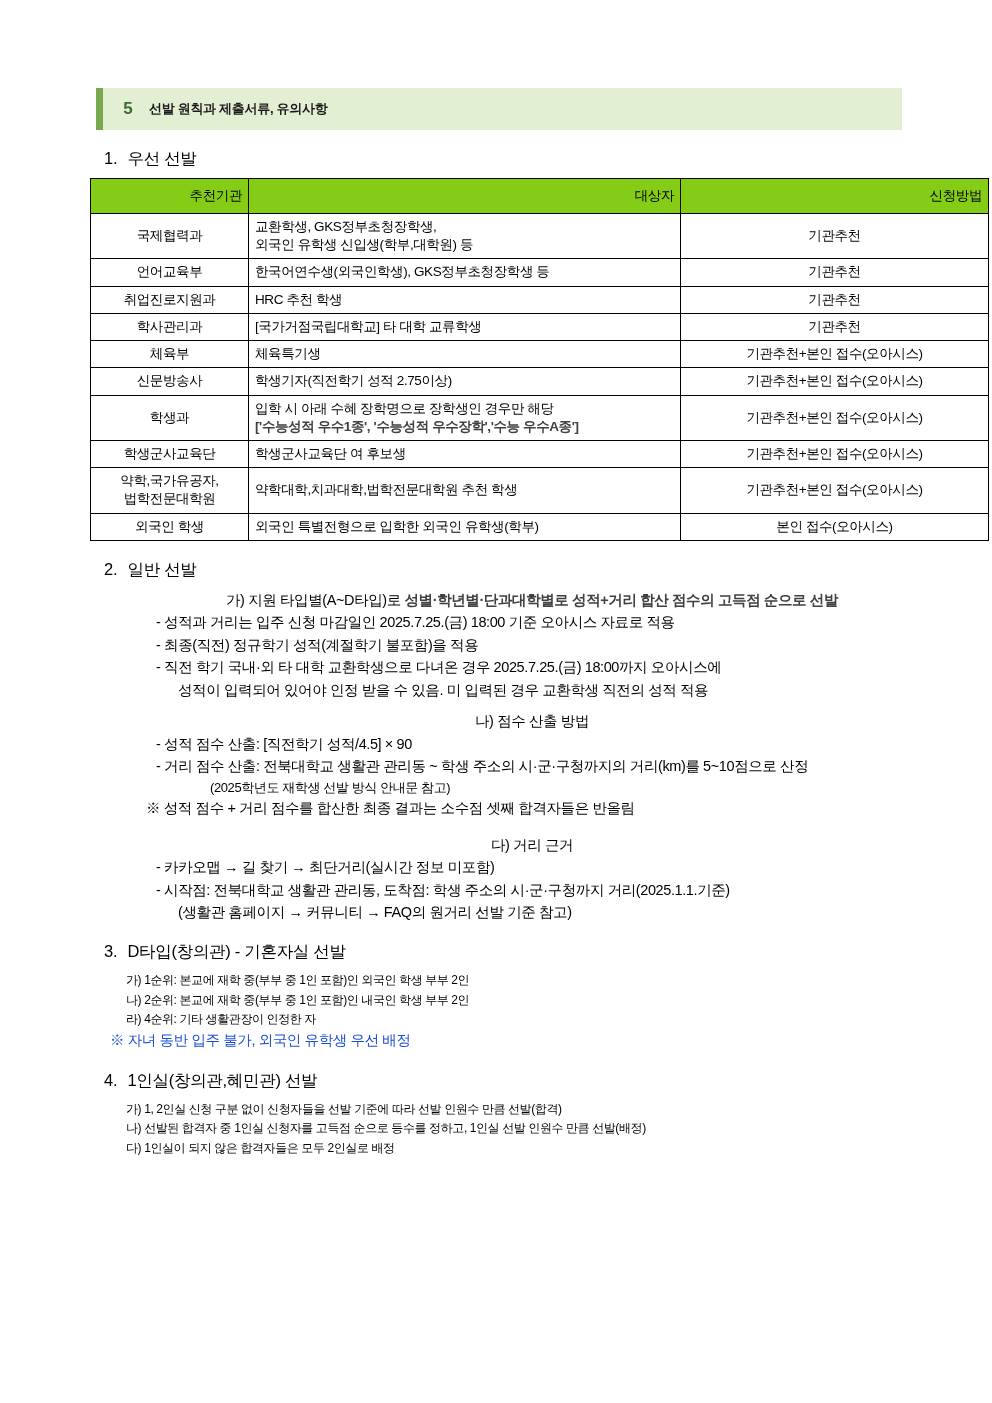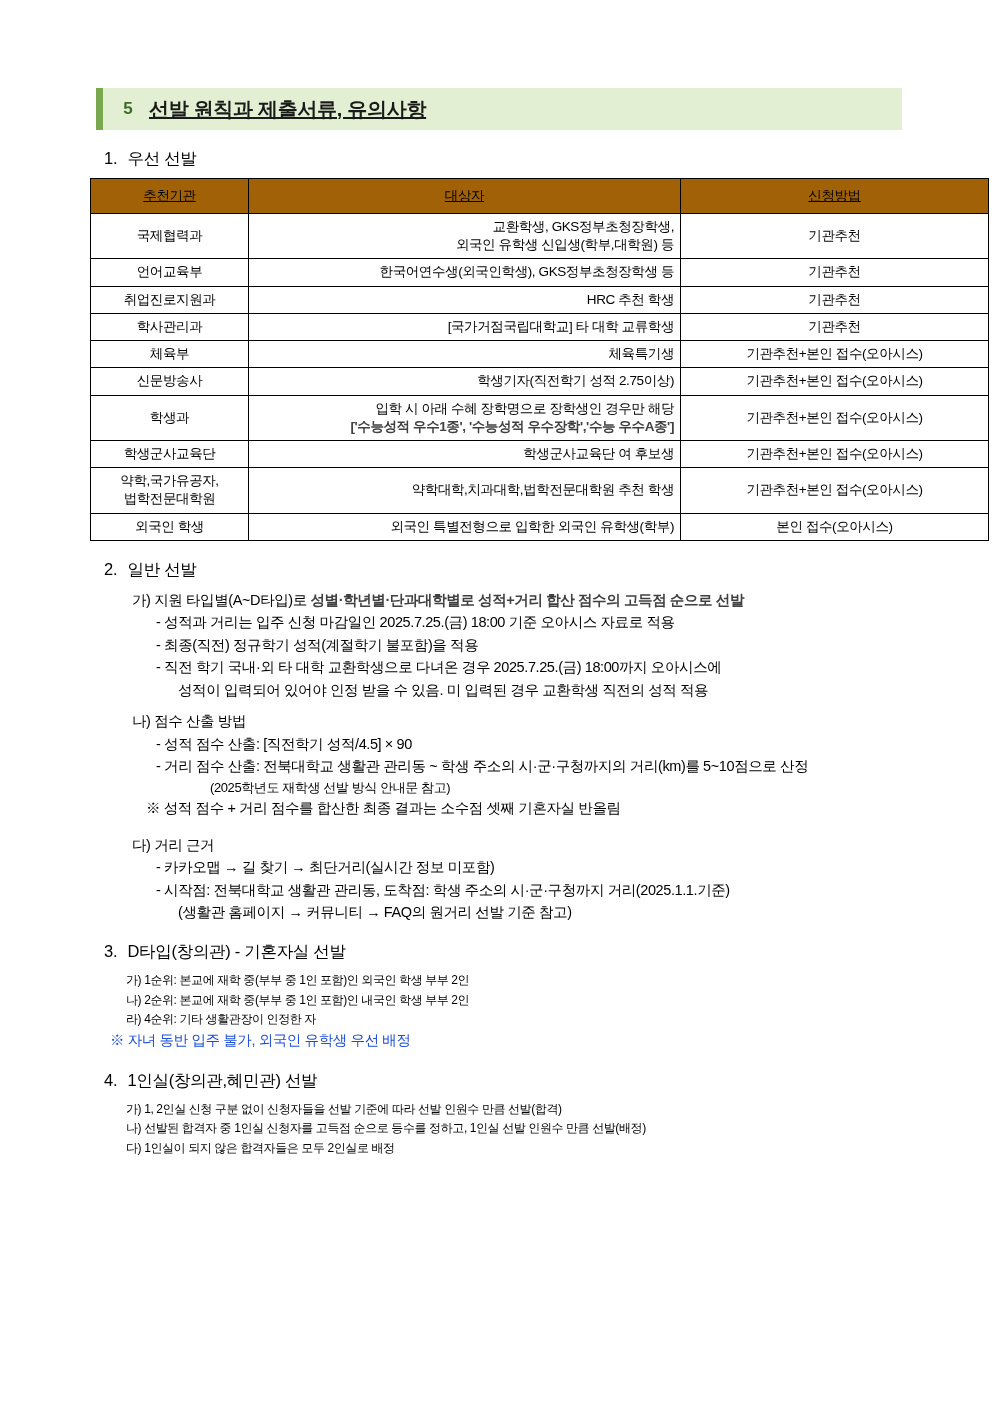--- a/index.html
+++ b/index.html
@@ -35,26 +35,25 @@
     padding-left: 12px;
   }
   .section-num {
     font-size: 17px;
     font-weight: bold;
     color: #3e6b2c;
     width: 26px;
     text-align: center;
   }
   .section-title {
-    font-size: 20px;
+    font-size: 13px;
     font-weight: bold;
     color: #1a1a1a;
     margin-left: 8px;
     letter-spacing: -0.3px;
-    text-decoration: underline;
   }
 
   
   .h-item {
     font-size: 16.5px;
     margin: 18px 0 8px 44px;
     letter-spacing: -0.3px;
   }
   .h-item .num { margin-right: 6px; }
 
@@ -67,36 +66,36 @@
     table-layout: fixed;
   }
   table.rec th, table.rec td {
     border: 1px solid #000000;
     font-size: 13.5px;
     padding: 4px 6px;
     letter-spacing: -0.4px;
     line-height: 1.35;
   }
   table.rec th {
-    background: #a16207;
-    text-align: center;
+    background: #84cc16;
+    text-align: right;
     font-weight: normal;
     height: 26px;
-    text-decoration: underline;
   }
   td.c { text-align: center; }
-  td.l { text-align: right; }
+  td.l { text-align: left; }
   .redb { color: #404040; font-weight: bold; }
   .sub-hang {
     margin-left: 72px;
     font-size: 14.5px;
     line-height: 1.55;
     letter-spacing: -0.4px;
     text-indent: -20px;
     padding-left: 20px;
+    text-align: center;
   }
   .dash {
     margin-left: 96px;
     font-size: 14.5px;
     line-height: 1.55;
     letter-spacing: -0.4px;
     text-indent: -14px;
     padding-left: 14px;
   }
   .dash2 {
@@ -242,21 +241,21 @@
 
   <div class="gap-s"></div>
 
   <div class="sub-hang">
     <span>나)</span>
     <span>점수 산출 방법</span>
   </div>
   <div class="dash">- 성적 점수 산출: [직전학기 성적/4.5] × 90</div>
   <div class="dash">- 거리 점수 산출: 전북대학교 생활관 관리동 ~ 학생 주소의 시·군·구청까지의 거리(km)를 5~10점으로 산정</div>
   <div class="small-center">(2025학년도 재학생 선발 방식 안내문 참고)</div>
-  <div class="note">※ 성적 점수 + 거리 점수를 합산한 최종 결과는 소수점 셋째 기혼자실 반올림</div>
+  <div class="note">※ 성적 점수 + 거리 점수를 합산한 최종 결과는 소수점 셋째 합격자들은 반올림</div>
 
   <div class="gap-m"></div>
 
   <div class="sub-hang">
     <span>다)</span>
     <span>거리 근거</span>
   </div>
   <div class="dash">- 카카오맵 → 길 찾기 → 최단거리(실시간 정보 미포함)</div>
   <div class="dash">- 시작점: 전북대학교 생활관 관리동, 도착점: 학생 주소의 시·군·구청까지 거리(2025.1.1.기준)</div>
   <div class="dash2">(생활관 홈페이지 → 커뮤니티 → FAQ의 원거리 선발 기준 참고)</div>

